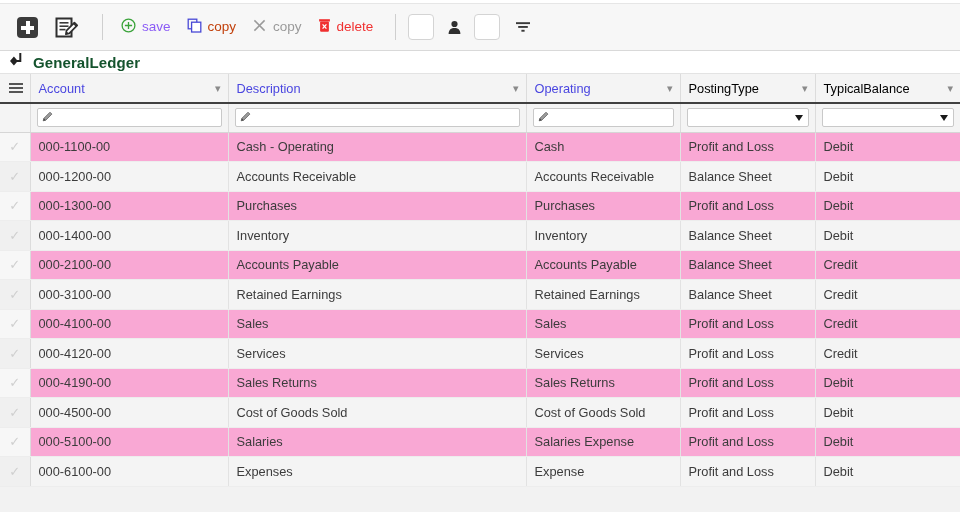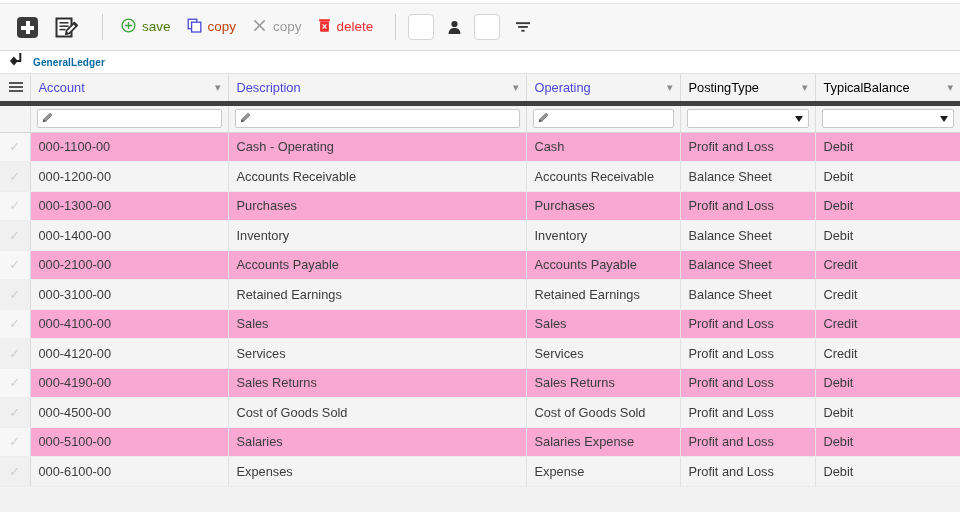--- a/index.html
+++ b/index.html
@@ -50,21 +50,21 @@
 
   .tb-action {
     display:flex; align-items:center; gap:6px;
     font-size:13.5px;
     cursor:pointer;
     padding:3px 10px 3px 6px;
     white-space:nowrap;
     user-select:none;
   }
   .tb-action .lbl { line-height:1; }
-  .act-save .lbl  { color:#4d7c0f; }
+  .act-save .lbl  { color:#8b5cf6; }
   .act-copy .lbl  { color:#c2410c; }
   .act-clear .lbl { color:#9a9a9a; }
   .act-del .lbl   { color:#f03030; }
 
   
   .tb-input {
     width:26px; height:26px;
     background:#fff;
     border:1px solid #d4d4d4;
     border-radius:4px;
@@ -74,41 +74,41 @@
 
   
   .title-bar {
     height:23px; flex:0 0 auto;
     background:#ffffff;
     display:flex; align-items:center;
     padding-left:9px;
     border-bottom:1px solid #e3e3e3;
   }
   .title-bar .tname {
-    font-size:10px; font-weight:bold; color:#0369a1; margin-left:9px; letter-spacing:.1px;
+    font-size:15px; font-weight:bold; color:#14532d; margin-left:9px; letter-spacing:.1px;
   }
 
   
   .grid-wrap { flex:1 1 auto; overflow:hidden; background:#f2f2f2; position:relative; }
   table.grid { border-collapse:collapse; table-layout:fixed; width:960px; background:#fff; }
   table.grid td, table.grid th { padding:0; margin:0; }
 
   col.c-sel  { width:30px; }
   col.c-acct { width:198px; }
   col.c-desc { width:298px; }
   col.c-cat  { width:154px; }
   col.c-post { width:135px; }
   col.c-typ  { width:145px; }
 
   
   tr.hdr th {
     height:29px;
     background:#f4f4f4;
     border-right:1px solid #dcdcdc;
-    border-bottom:5px solid #404040;
+    border-bottom:2px solid #404040;
     vertical-align:middle;
     font-weight:normal;
     text-align:left;
   }
   tr.hdr th.sel-h { border-right:1px solid #dcdcdc; }
   .hdr-inner { display:flex; align-items:center; justify-content:space-between; padding:0 7px 0 8px; }
   .hdr-label { font-size:12.8px; white-space:nowrap; }
   .hdr-label.link { color:#4a46e0; }
   .hdr-label.plain { color:#000000; }
   .chev { color:#8a8a8a; font-size:11px; line-height:1; margin-left:6px; }

